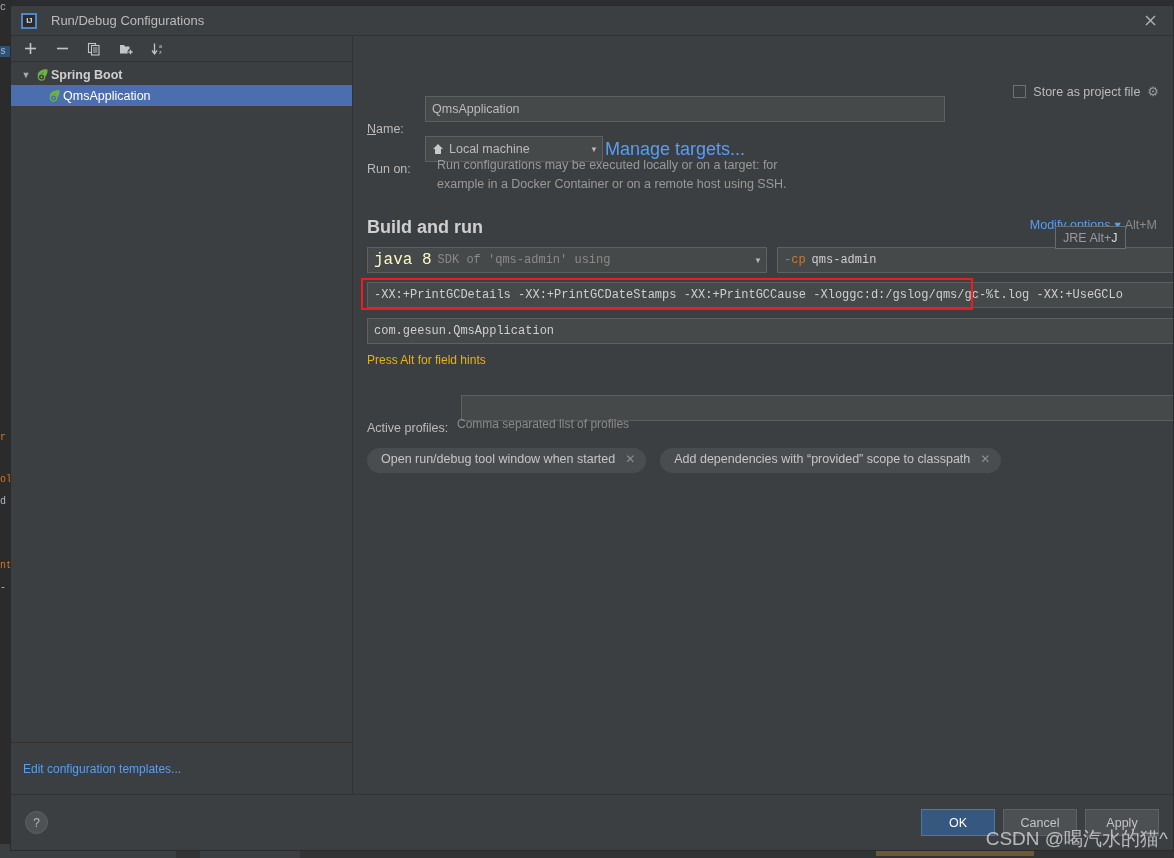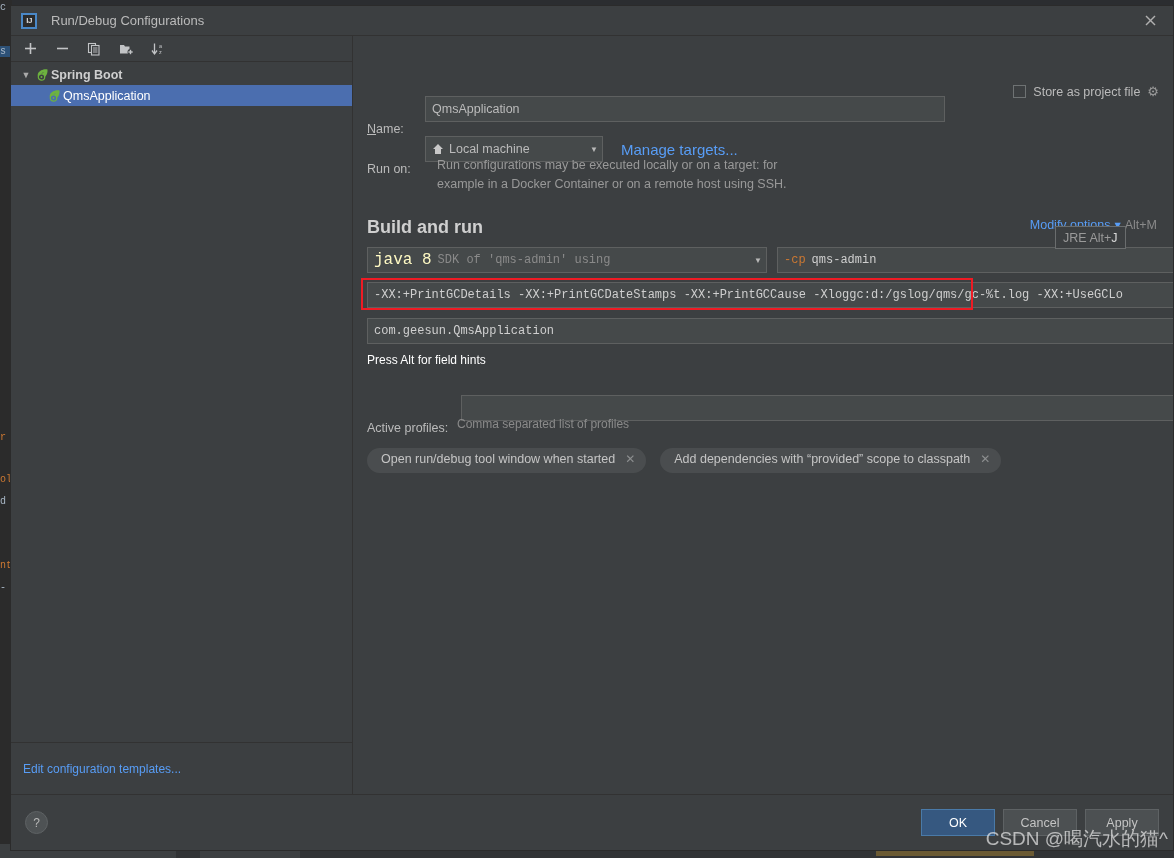--- a/index.html
+++ b/index.html
@@ -203,21 +203,21 @@
     height: 26px;
     display: flex; align-items: center;
     padding: 0 4px 0 6px;
     font-size: 12.5px; color: #bbbbbb;
     cursor: pointer;
     white-space: nowrap;
   }
   .combo .arrow { margin-left: auto; padding-left: 10px; color: #b8b8b8; font-size: 8px; }
   .runon-combo { width: 178px; flex: 0 0 178px; }
   .home-icon { margin-right: 5px; color: #c8c8c8; display:flex; }
-  .manage-link { margin-left: 18px; color: #589df6; font-size: 15px; cursor: pointer; }
+  .manage-link { margin-left: 2px; color: #589df6; font-size: 18px; cursor: pointer; }
 
   .desc {
     position: absolute; left: 84px; top: 120px;
     font-size: 12.5px; color: #999999; line-height: 19px;
     width: 640px;
   }
 
   
   .section-title {
     position: absolute; left: 14px; top: 181px;
@@ -273,21 +273,21 @@
     width: 1136px; height: 26px;
     background: #45494a; border: 1px solid #5e6060;
     display: flex; align-items: center;
     padding: 0 6px;
     font-family: "Liberation Mono", monospace;
     font-size: 12px; color: #cfcfcf;
   }
 
   .alt-hint {
     position: absolute; left: 14px; top: 317px;
-    font-size: 12px; color: #ffffff;
+    font-size: 12px; color: #eab308;
   }
 
   
   .profiles-row { position: absolute; left: 14px; top: 345px; width: 1136px; }
   .profiles-label { width: 94px; flex: 0 0 94px; }
   .profiles-field { flex: 1 1 auto; height: 26px; }
   .profiles-hint {
     position: absolute; left: 104px; top: 381px;
     font-size: 12px; color: #8a8a8a;
   }

